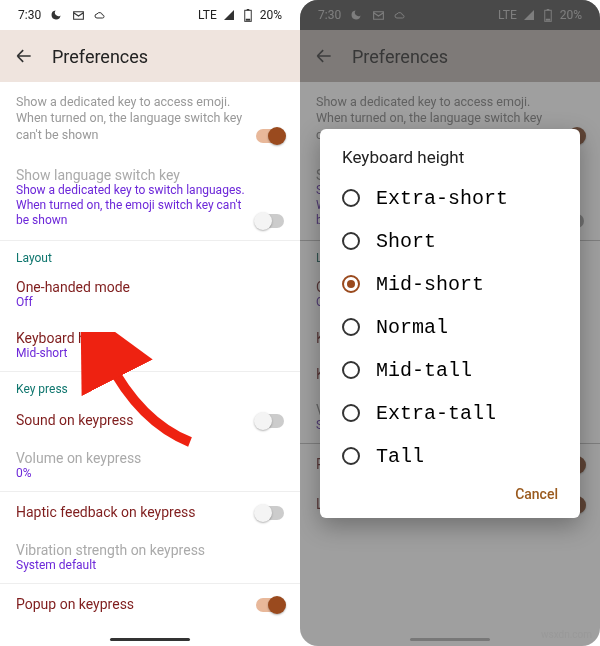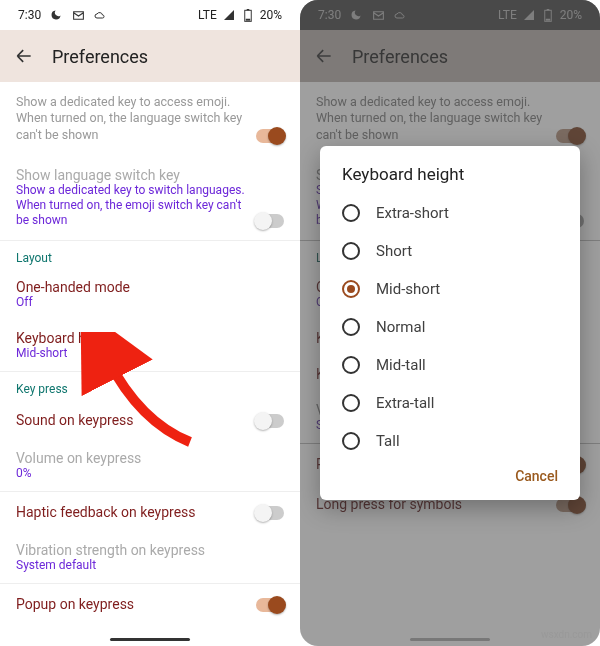--- a/index.html
+++ b/index.html
@@ -33,21 +33,21 @@
   .arrow-annot{position:absolute;pointer-events:none;}
   
   
   .overlay{position:absolute;inset:0;background:rgba(80,80,80,.55);display:flex;align-items:center;justify-content:center;padding:20px;}
   .dialog{background:#fff;border-radius:6px;width:260px;padding:18px 6px 8px;box-shadow:0 8px 24px rgba(0,0,0,.3);}
   .dlg-title{font-size:17px;color:#222;padding:0 16px 10px;}
   .opt{display:flex;align-items:center;gap:16px;padding:10px 16px;}
   .radio{width:18px;height:18px;border:2px solid #333;border-radius:50%;position:relative;flex-shrink:0;}
   .radio.sel{border-color:#9a4a1e;}
   .radio.sel::after{content:"";position:absolute;top:3px;left:3px;right:3px;bottom:3px;border-radius:50%;background:#9a4a1e;}
-  .opt-label{font-size:15px;color:#404040;}
+  .opt-label{font-size:20px;color:#000000;font-family:Liberation Mono, monospace;}
   .dlg-actions{display:flex;justify-content:flex-end;padding:8px 16px 8px;}
   .cancel{color:#9a5a1e;font-size:14px;font-weight:500;}
   
   .dimmed{filter:brightness(.76) grayscale(.05);}
   .right .statusbar{color:#eee;}
   .watermark{position:absolute;bottom:6px;right:8px;font-size:10px;color:#999;}
   .navbar{height:14px;display:flex;justify-content:center;align-items:center;}
   .navhandle{width:80px;height:3px;border-radius:2px;background:#333;}
   .right .navhandle{background:#ddd;}
 </style>

